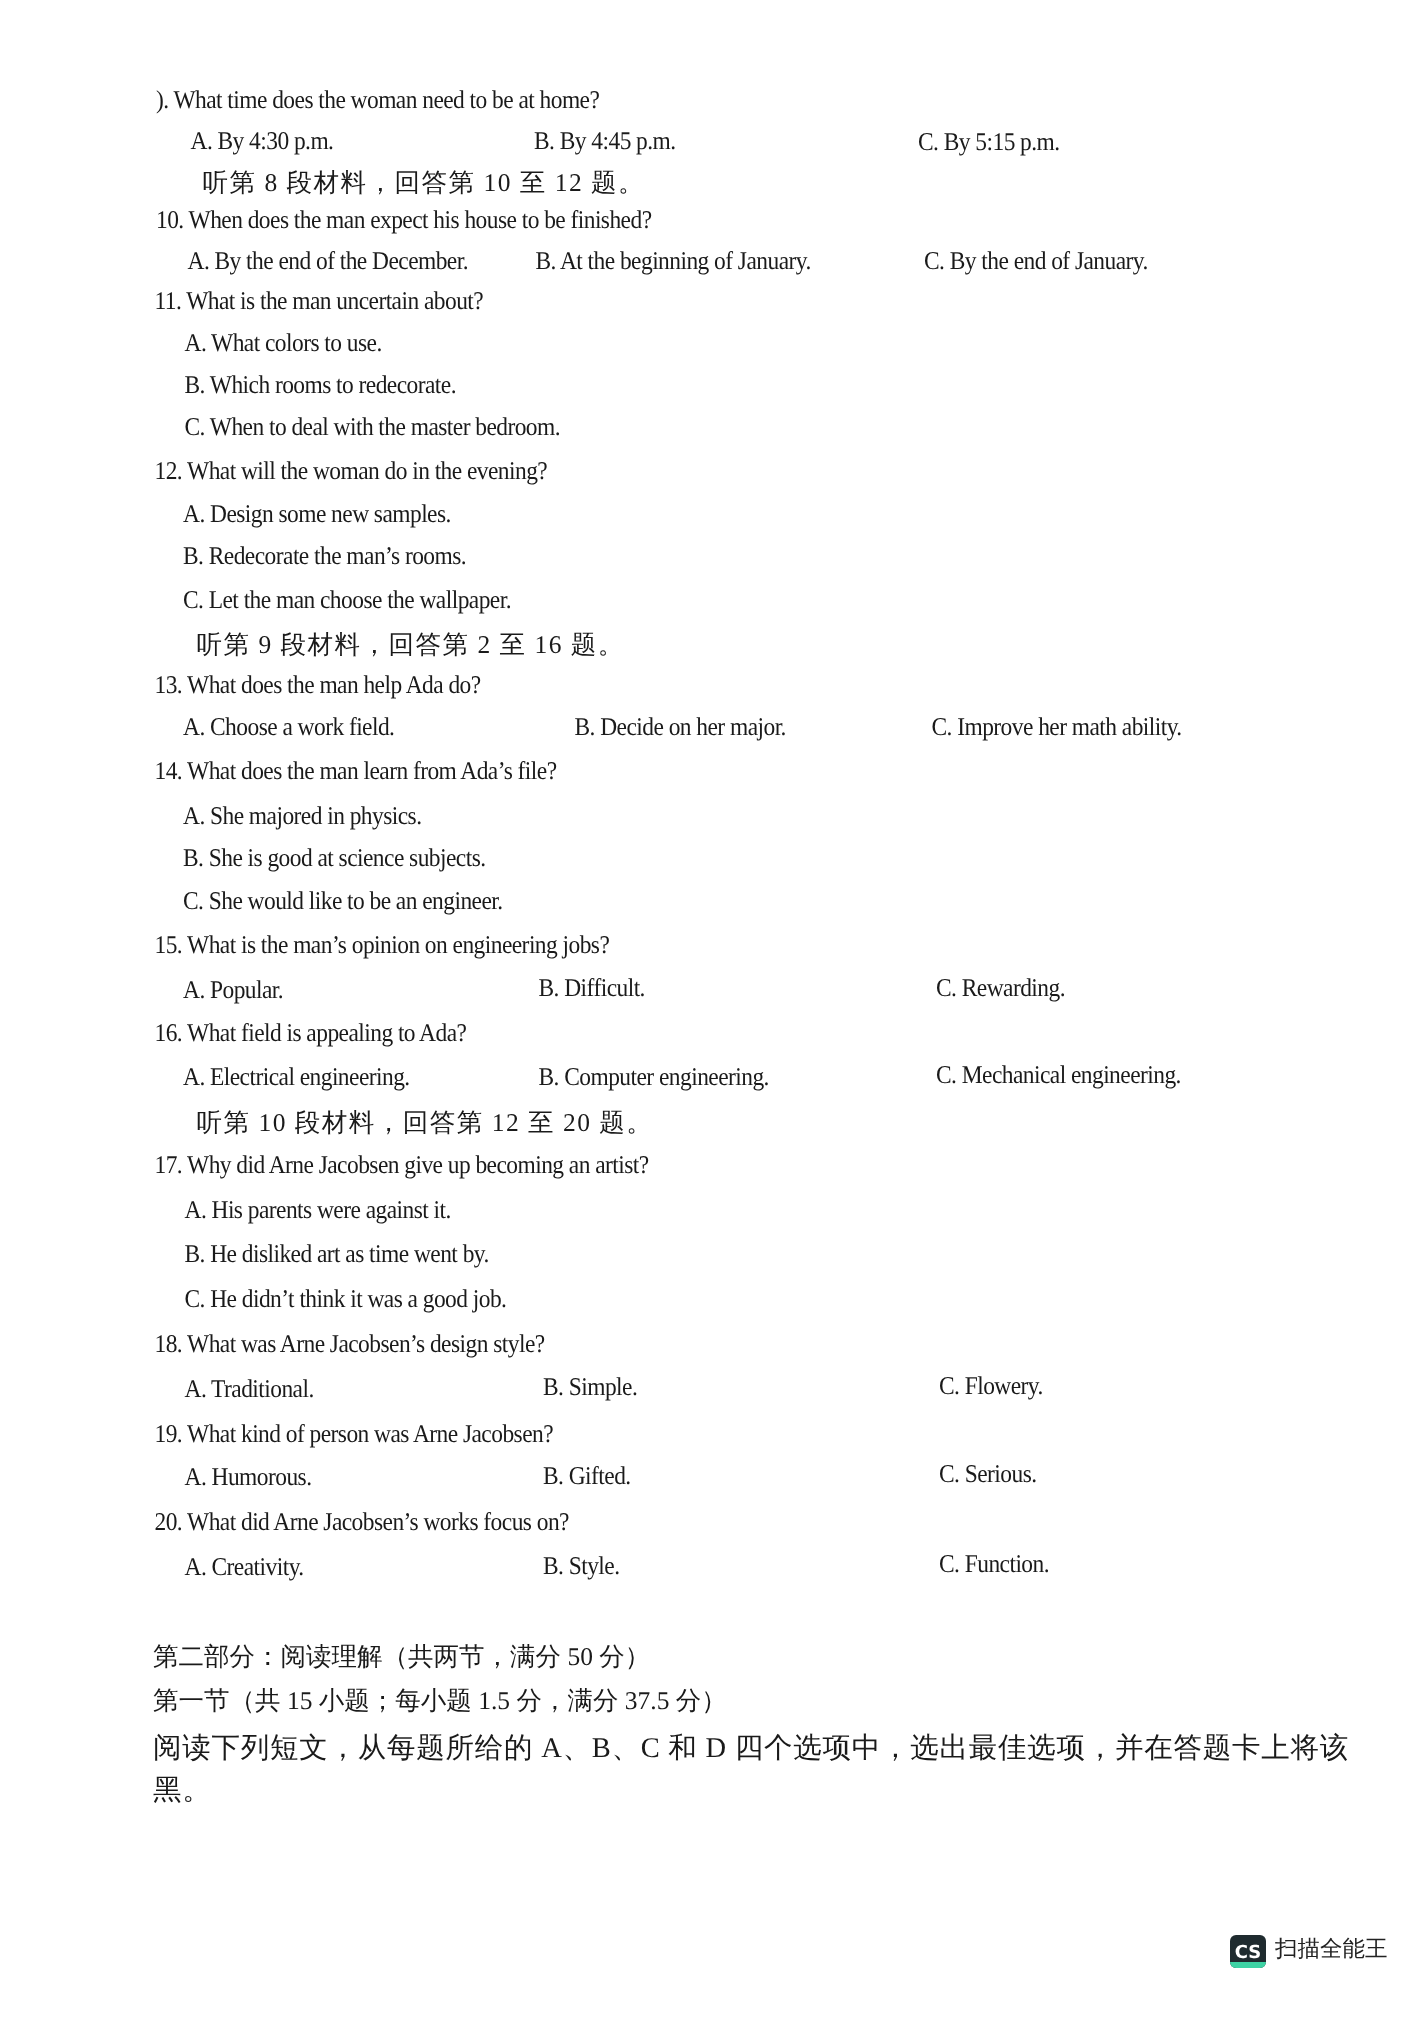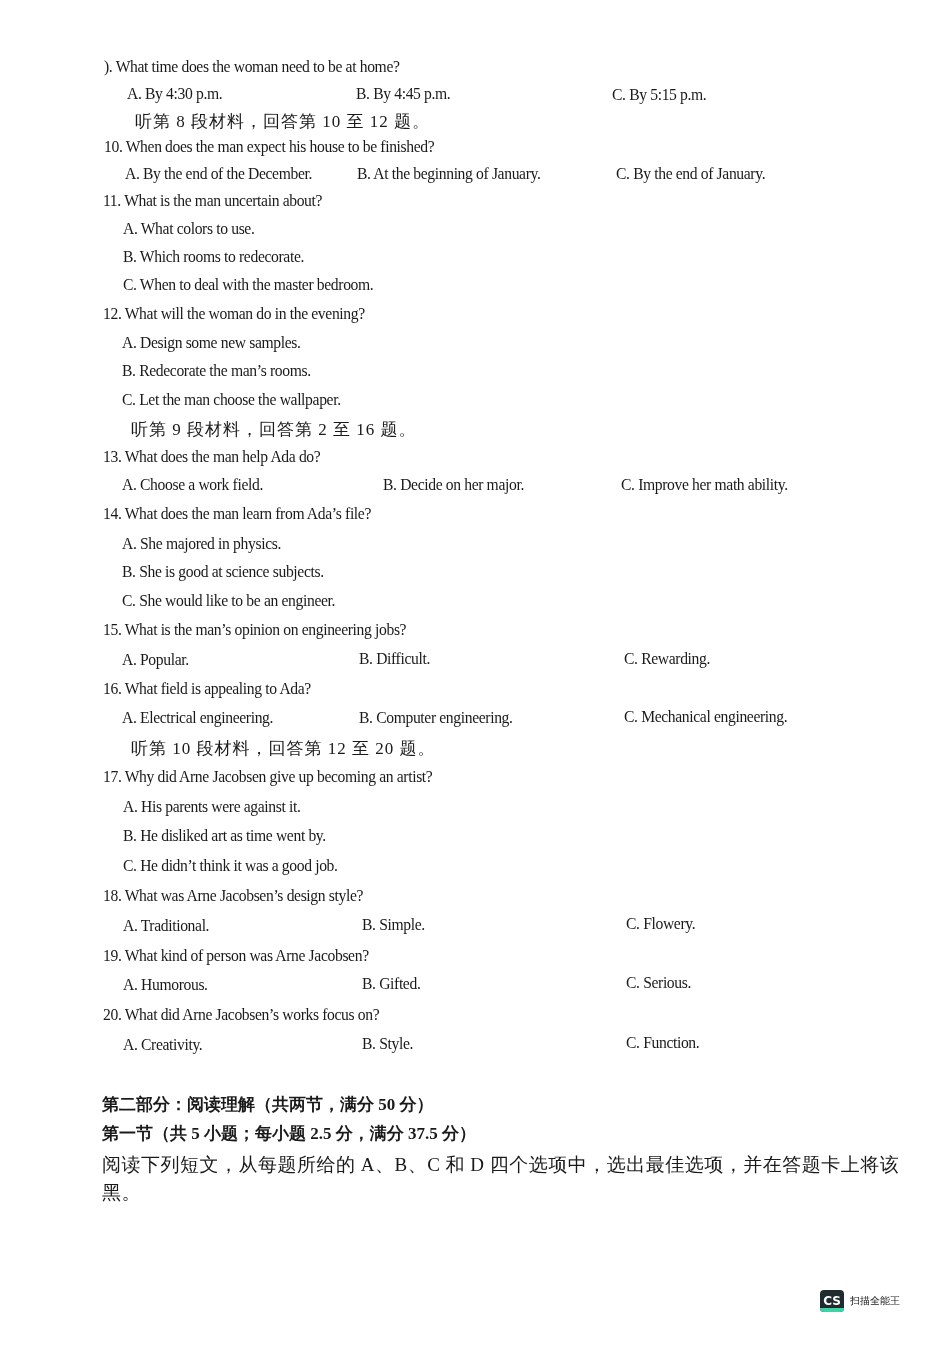--- a/index.html
+++ b/index.html
@@ -3,32 +3,32 @@
 <meta charset="utf-8">
 <style>
   html, body { margin: 0; padding: 0; }
   body {
     width: 950px; height: 1345px; background: #ffffff; position: relative; overflow: hidden;
     font-family: "Liberation Serif", "DejaVu Serif", serif; color: #1a1a1a;
   }
   .ln { position: absolute; white-space: nowrap; font-size: 17px; letter-spacing: -0.4px; transform: scaleX(0.92); transform-origin: left center; }
   .cn { font-size: 17px; letter-spacing: 1px; transform: none; }
   .opt { position: absolute; white-space: nowrap; font-size: 17px; letter-spacing: -0.4px; transform: scaleX(0.92); transform-origin: left center; }
-  .bold { font-weight: bold; font-size: 17px; transform: none; letter-spacing: 0; }
+  .bold { font-weight: normal; font-size: 17px; transform: none; letter-spacing: 0; }
   .para { font-size: 19px; transform: none; letter-spacing: 0.5px; }
   .logo {
-    position: absolute; left: 820px; top: 1290px; display: flex; align-items: center; gap: 6px;
+    position: absolute; left: 820px; top: 1290px; display: flex; align-items: flex-start; gap: 6px;
   }
   .logo-badge {
     width: 24px; height: 22px; background: #1f2b2f; border-radius: 4px; color: #fff;
     font-family: "DejaVu Sans", sans-serif; font-weight: bold; font-size: 12px;
     display: flex; align-items: center; justify-content: center; position: relative; overflow: hidden;
   }
   .logo-badge::after { content: ""; position: absolute; left: 0; right: 0; bottom: 0; height: 4px; background: #3ed3a4; }
-  .logo-text { font-family: "DejaVu Sans", sans-serif; font-size: 10px; color: #222; }
+  .logo-text { font-family: "DejaVu Sans", sans-serif; font-size: 15px; color: #222; }
   .logo-sub {
     position: absolute; left: 821px; top: 1318px; font-family: "DejaVu Sans", sans-serif;
     font-size: 7px; color: #666; letter-spacing: 1.5px; margin-top: 40px;
   }
 </style>
 </head>
 <body>
 
 <div class="ln" style="left:104px;top:57px;">). What time does the woman need to be at home?</div>
 <div class="opt" style="left:127px;top:84px;">A. By 4:30 p.m.</div>
@@ -87,21 +87,21 @@
 <div class="opt" style="left:123px;top:975px;">A. Humorous.</div>
 <div class="opt" style="left:362px;top:974px;">B. Gifted.</div>
 <div class="opt" style="left:626px;top:973px;">C. Serious.</div>
 
 <div class="ln" style="left:103px;top:1005px;">20. What did Arne Jacobsen’s works focus on?</div>
 <div class="opt" style="left:123px;top:1035px;">A. Creativity.</div>
 <div class="opt" style="left:362px;top:1034px;">B. Style.</div>
 <div class="opt" style="left:626px;top:1033px;">C. Function.</div>
 
 <div class="ln bold" style="left:102px;top:1093px;">第二部分：阅读理解（共两节，满分 50 分）</div>
-<div class="ln bold" style="left:102px;top:1122px;">第一节（共 5 小题；每小题 2.5 分，满分 37.5 分）</div>
+<div class="ln bold" style="left:102px;top:1122px;">第一节（共 15 小题；每小题 1.5 分，满分 37.5 分）</div>
 <div class="ln para" style="left:102px;top:1152px;">阅读下列短文，从每题所给的 A、B、C 和 D 四个选项中，选出最佳选项，并在答题卡上将该</div>
 <div class="ln para" style="left:102px;top:1180px;">黑。</div>
 
 <div class="logo">
   <div class="logo-badge">CS</div>
   <div class="logo-text">扫描全能王</div>
 </div>
 <div class="logo-sub">3亿人都在用的扫描App</div>
 
 </body></html>

